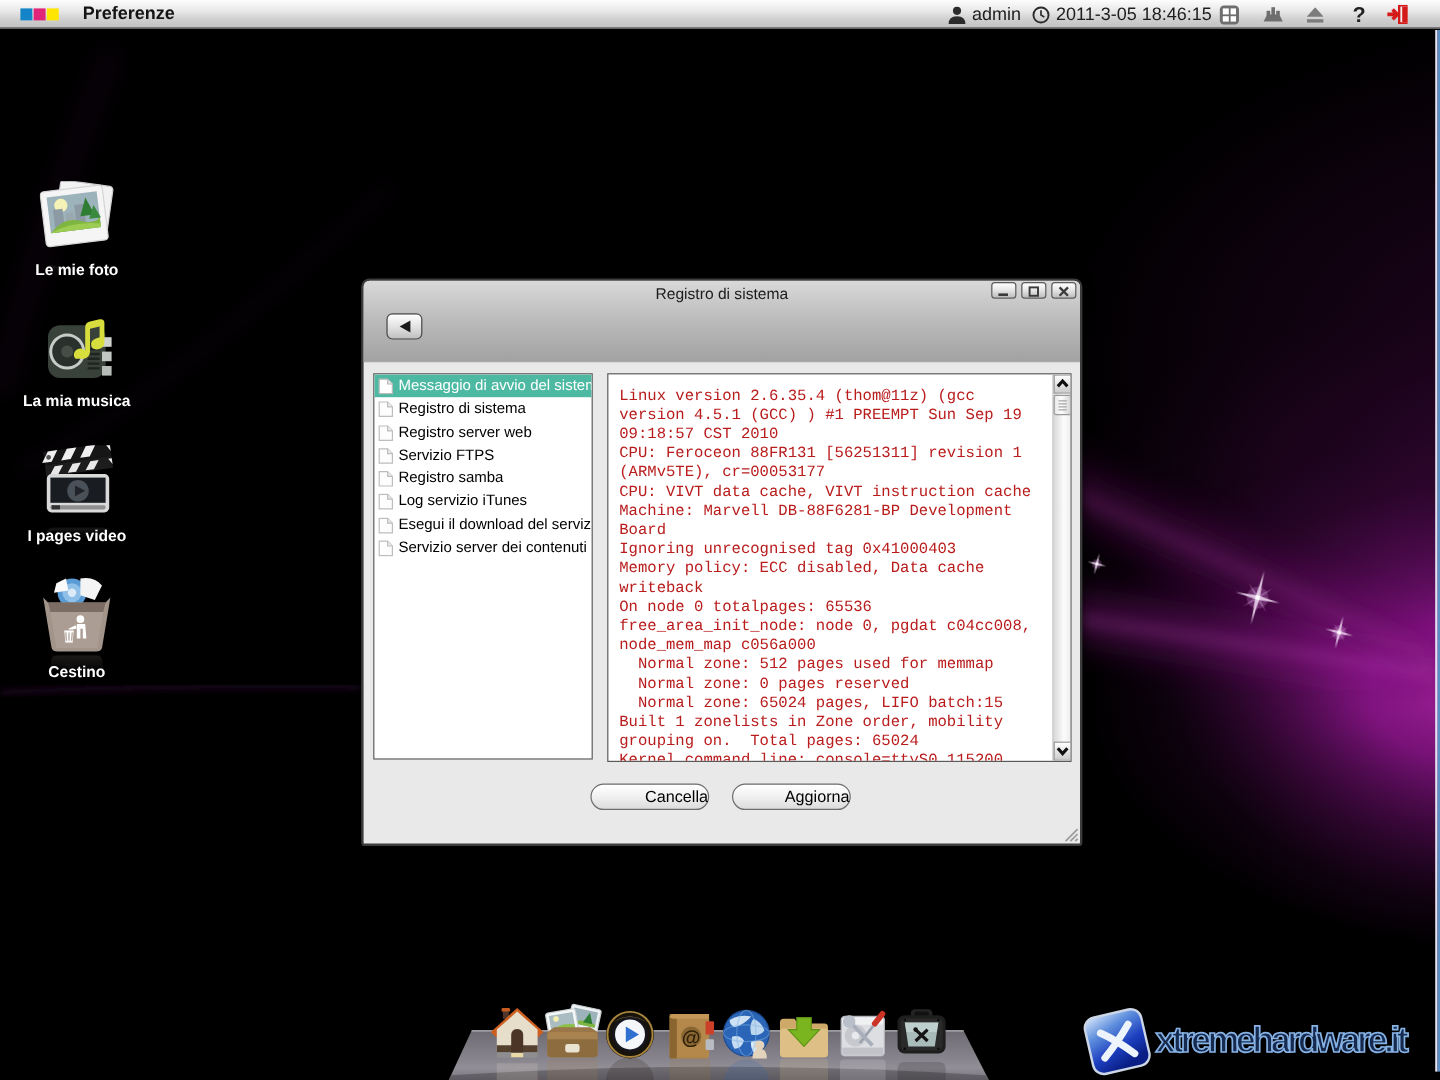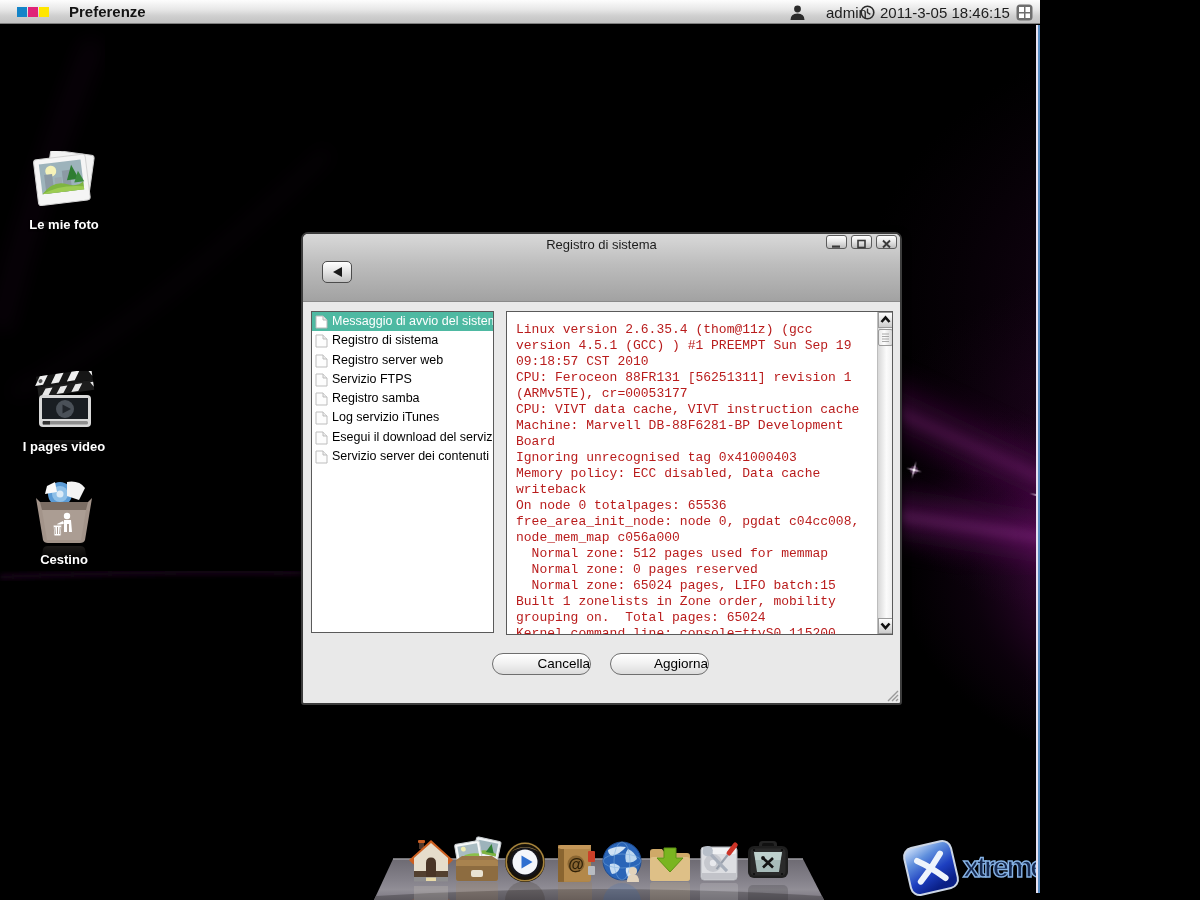--- a/index.html
+++ b/index.html
@@ -1,17 +1,17 @@
 <!DOCTYPE html>
 <html><head><meta charset="utf-8">
 <style>
 *{margin:0;padding:0;box-sizing:border-box}
 html,body{width:1200px;height:900px;overflow:hidden;background:#000}
 body{font-family:"Liberation Sans",sans-serif;position:relative}
-#desk{position:absolute;left:0;top:0;width:1040px;height:900px;overflow:hidden;background:#000}
+#desk{position:absolute;left:0;top:0;width:1200px;height:900px;overflow:hidden;background:#000}
 #bg{position:absolute;left:0;top:0}
 
 #topbar{position:absolute;left:0;top:0;width:1200px;height:24px;
  background:linear-gradient(#fdfdfd,#e8e8e8 40%,#cfcfcf 70%,#c2c2c2);
  border-bottom:1px solid #7e7e7e;z-index:30}
 #topbar .sq{position:absolute;top:7px;width:10px;height:10px}
 #title-app{position:absolute;left:69px;top:3px;font-size:15px;font-weight:bold;color:#141414}
 .tb-right{position:absolute;top:0;height:24px;display:flex;align-items:center;color:#1d1d1d}
 
 .dicon{position:absolute;width:128px;text-align:center;z-index:5}
@@ -131,21 +131,21 @@
 <div id="topbar">
  <div class="sq" style="left:17px;background:#1484c8"></div>
  <div class="sq" style="left:28px;background:#e02478"></div>
  <div class="sq" style="left:39px;background:#ffe600"></div>
  <div id="title-app">Preferenze</div>
  <div class="tb-right" style="left:789px">
   <svg width="17" height="17" viewBox="0 0 17 17">
           <circle cx="8.5" cy="5" r="3.4" fill="#2b2b2b"></circle>
           <path d="M1.5,16 Q1.5,9.5 8.5,9.5 Q15.5,9.5 15.5,16 Z" fill="#2b2b2b"></path>
         </svg>
-  <span style="font-size:15px;margin-left:20px">admin</span>
+  <span style="font-size:15px;margin-left:4px">admin</span>
  </div>
  <div class="tb-right" style="left:860px">
   <svg width="15" height="15" viewBox="0 0 15 15">
           <circle cx="7.5" cy="7.5" r="6.3" fill="none" stroke="#2b2b2b" stroke-width="1.6"></circle>
           <path d="M7.5,3.5 L7.5,7.5 L10.3,9.3" stroke="#2b2b2b" stroke-width="1.4" fill="none"></path>
         </svg>
   <span style="font-size:15px;margin-left:5px">2011-3-05 18:46:15</span>
  </div>
  <div class="tb-right" style="left:1016px">
   <svg width="17" height="17" viewBox="0 0 17 17">
@@ -193,20 +193,38 @@
    <rect x="12" y="22" width="8" height="19" fill="#8c9aa4"></rect>
           <rect x="22" y="26" width="7" height="15" fill="#9aa8b0"></rect>
           <rect x="30" y="20" width="8" height="21" fill="#8c9aa4"></rect>
    <path d="M8,41 Q20,28 34,34 Q44,38 50,33 L50,41 Z" fill="#7fb541"></path>
    <path d="M40,15 L46,30 L34,30 Z" fill="#2e7d32"></path>
           <path d="M46,22 L51,33 L41,33 Z" fill="#3a8a3e"></path>
    <path d="M8,41 Q26,33 50,38 L50,41 L8,41 Z" fill="#9ccc52"></path>
   </g>
  </svg>
  <div class="lbl" style="top:66px">Le mie foto</div>
+</div>
+<div class="dicon" style="left:0;top:261px;height:140px">
+ <svg width="62" height="62" viewBox="0 0 62 62">
+  <g transform="translate(0,-4)">
+  <rect x="7" y="14" width="48" height="44" rx="10" fill="#39413b"></rect>
+  <rect x="52" y="24" width="8" height="8" fill="#cfd3d0"></rect>
+          <rect x="52" y="36" width="8" height="8" fill="#c3c7c4"></rect>
+          <rect x="52" y="48" width="8" height="8" fill="#b8bcb9"></rect>
+  <g stroke="#1e2420" stroke-width="2">
+            <path d="M40,30 h10 M40,34 h10 M40,38 h10 M40,42 h10 M40,46 h10 M40,50 h10"></path>
+          </g>
+  <circle cx="23" cy="36" r="15" fill="#c8ccc9"></circle>
+          <circle cx="23" cy="36" r="12.5" fill="#2a312c"></circle>
+          <circle cx="23" cy="36" r="5" fill="#454e47"></circle>
+  <path d="M30,42 Q27,39 30,35 Q34,32 38,35 L38,16 Q38,12 42,11 L50,9 Q54,8.5 54,12 L54,28 Q54,33 49,34 Q44,35 43,31 Q42,27 47,25 L50,24 L50,15 L42,17 L42,36 Q42,41 37,42 Z" fill="#d8dd3e"></path>
+  </g>
+ </svg>
+ <div class="lbl" style="top:65px">La mia musica</div>
 </div>
 <div class="dicon" style="left:0;top:371px;height:140px">
  <svg width="62" height="62" viewBox="0 0 62 62">
   <g transform="rotate(-8 30 12)">
    <rect x="4" y="2" width="56" height="11" fill="#161616"></rect>
    <path d="M8,2 l8,0 l-6,9 l-8,0 Z M24,2 l8,0 l-6,9 l-8,0 Z M40,2 l8,0 l-6,9 l-8,0 Z M56,2 l4,0 l0,7 Z" fill="#efefef"></path>
    <rect x="4" y="13" width="56" height="10" fill="#1d1d1d"></rect>
    <path d="M12,15 l7,0 l-5,7 l-7,0 Z M27,15 l7,0 l-5,7 l-7,0 Z M42,15 l7,0 l-5,7 l-7,0 Z M57,15 l3,0 l0,5 Z" fill="#e8e8e8"></path>
    <circle cx="8" cy="7" r="2" fill="#555"></circle>
   </g>

